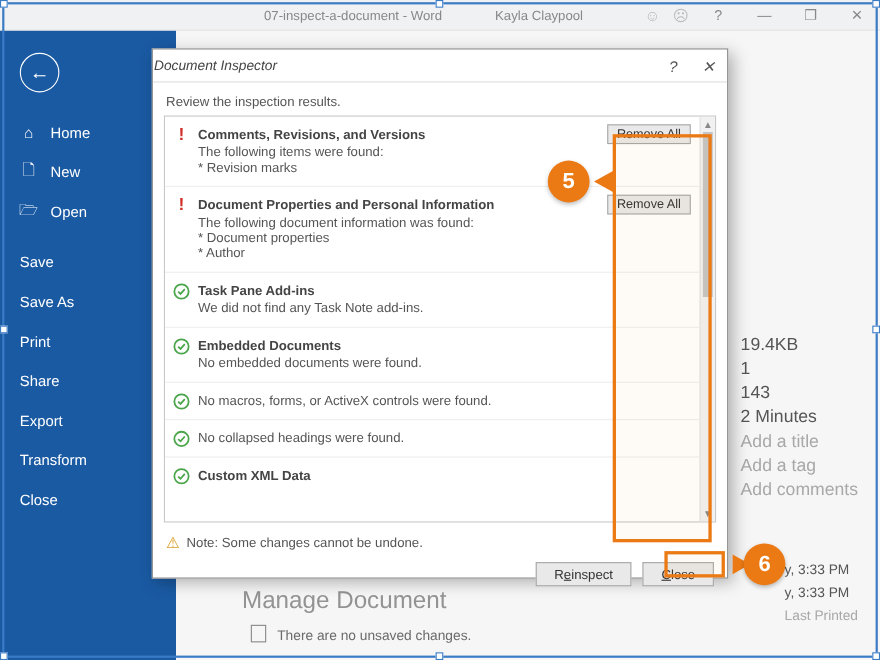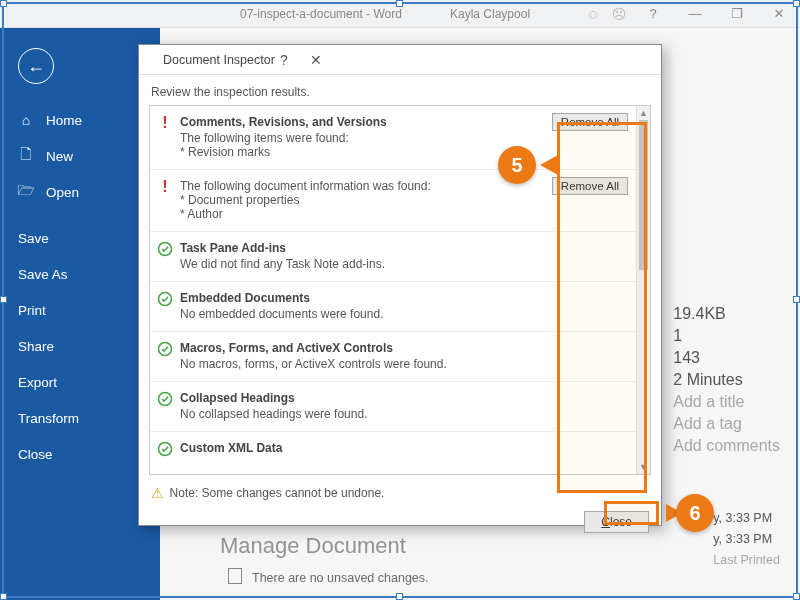--- a/index.html
+++ b/index.html
@@ -31,22 +31,22 @@
   .mainpanel .props .gray { color: #a8a8a8; }
   .mainpanel .dates { position: absolute; right: 20px; top: 480px; font-size: 12.5px; color: #555; line-height: 21px;}
   .mainpanel .dates .gray { color: #a8a8a8; }
   .mainpanel .manage { position: absolute; left: 60px; top: 505px; font-size: 22px; color: #939393;}
   .mainpanel .manage-sub { position: absolute; left: 92px; top: 543px; font-size: 12.5px; color: #6a6a6a;}
   .mainpanel .manage-icon { position: absolute; left: 68px; top: 540px; width: 14px; height: 16px; border: 1px solid #888;}
 
   
   .dialog { position: absolute; left: 138px; top: 44px; width: 524px; height: 482px;
     background: #fff; border: 1px solid #8a8a8a; box-shadow: 4px 4px 14px rgba(0,0,0,0.3); z-index: 10;}
-  .dialog-title { height: 30px; display: flex; align-items: center; padding: 0 8px 0 24px;
-    font-size: 12.5px; color: #444; border-bottom: 1px solid #ddd; }
+  .dialog-title { height: 30px; display: flex; align-items: center; padding: 0 8px 0 1px;
+    font-size: 12.5px; color: #444; border-bottom: 1px solid #ddd; justify-content: space-between; font-style: italic;}
   .dialog-title .tbtns { display: flex; gap: 14px; align-items: center;}
   .dialog-title .tbtn { width: 18px; text-align: center; font-size: 14px; color: #555; cursor: default;}
   .dialog-sub { padding: 10px 12px 6px 12px; font-size: 12px; color: #555;}
   .dialog-body { position: relative; height: 370px; margin: 0 10px 0 10px; border: 1px solid #c8c8c8;
     background: #fff; overflow: hidden;}
   .dialog-list { position: absolute; top: 0; left: 0; right: 14px; bottom: 0; overflow: hidden;}
   .dialog-scroll { position: absolute; top: 0; right: 0; width: 14px; bottom: 0; background: #f1f1f1; border-left: 1px solid #e2e2e2;}
   .dialog-scroll .thumb { position: absolute; left: 2px; right: 2px; top: 14px; height: 150px; background: #c4c4c4;}
   .dialog-scroll .arrow { position: absolute; left: 0; right: 0; height: 14px; text-align: center; font-size: 9px; color: #888; line-height: 14px;}
   .dialog-row { border-bottom: 1px solid #eee; padding: 9px 92px 10px 30px; position: relative; font-size: 12px; color: #555;}
@@ -172,20 +172,21 @@
       <div class="dialog-row">
         <span class="ricon warn">!</span>
         <div class="rtitle">Comments, Revisions, and Versions</div>
         <div>The following items were found:</div>
         <div>* Revision marks</div>
         <button class="remove-btn">Remove All</button>
       </div>
 
       <div class="dialog-row">
         <span class="ricon warn">!</span>
+        <div class="rtitle">Document Properties and Personal Information</div>
         <div>The following document information was found:</div>
         <div>* Document properties</div>
         <div>* Author</div>
         <button class="remove-btn">Remove All</button>
       </div>
 
       <div class="dialog-row">
         <span class="ricon ok">
           <svg viewBox="0 0 16 16">
               <circle cx="8" cy="8" r="6.5" fill="none" stroke="#4aa54a" stroke-width="1.6"></circle>
@@ -207,32 +208,30 @@
         <div>No embedded documents were found.</div>
       </div>
 
       <div class="dialog-row">
         <span class="ricon ok">
           <svg viewBox="0 0 16 16">
               <circle cx="8" cy="8" r="6.5" fill="none" stroke="#4aa54a" stroke-width="1.6"></circle>
               <path d="M5 8.2 L7.1 10.2 L11 5.8" fill="none" stroke="#4aa54a" stroke-width="1.6"></path>
             </svg>
         </span>
-        <div class="rtitle">Macros, Forms, and ActiveX Controls</div>
         <div>No macros, forms, or ActiveX controls were found.</div>
       </div>
 
       <div class="dialog-row">
         <span class="ricon ok">
           <svg viewBox="0 0 16 16">
               <circle cx="8" cy="8" r="6.5" fill="none" stroke="#4aa54a" stroke-width="1.6"></circle>
               <path d="M5 8.2 L7.1 10.2 L11 5.8" fill="none" stroke="#4aa54a" stroke-width="1.6"></path>
             </svg>
         </span>
-        <div class="rtitle">Collapsed Headings</div>
         <div>No collapsed headings were found.</div>
       </div>
 
       <div class="dialog-row" style="border-bottom:none;">
         <span class="ricon ok">
           <svg viewBox="0 0 16 16">
               <circle cx="8" cy="8" r="6.5" fill="none" stroke="#4aa54a" stroke-width="1.6"></circle>
               <path d="M5 8.2 L7.1 10.2 L11 5.8" fill="none" stroke="#4aa54a" stroke-width="1.6"></path>
             </svg>
         </span>
@@ -246,20 +245,21 @@
       <div class="arrow" style="bottom:0">▼</div>
     </div>
   </div>
 
   <div class="dialog-note">
     <span class="warnicon">⚠</span>
     <span>Note: Some changes cannot be undone.</span>
   </div>
 
   <div class="dialog-buttons">
+    <button><span>R</span><span class="u">e</span><span>inspect</span></button>
     <button><span class="u">C</span><span>lose</span></button>
   </div>
 </div>
 
 <div class="hl-box" style="left:557px; top:122px; width:90px; height:371px;"></div>
 
 <div class="hl-box" style="left:604px; top:501px; width:55px; height:24px;"></div>
 
 <div class="callout-tail tail5" style="left:540px; top:155px;"></div>
 <div class="callout" style="left:498px; top:146px;">

